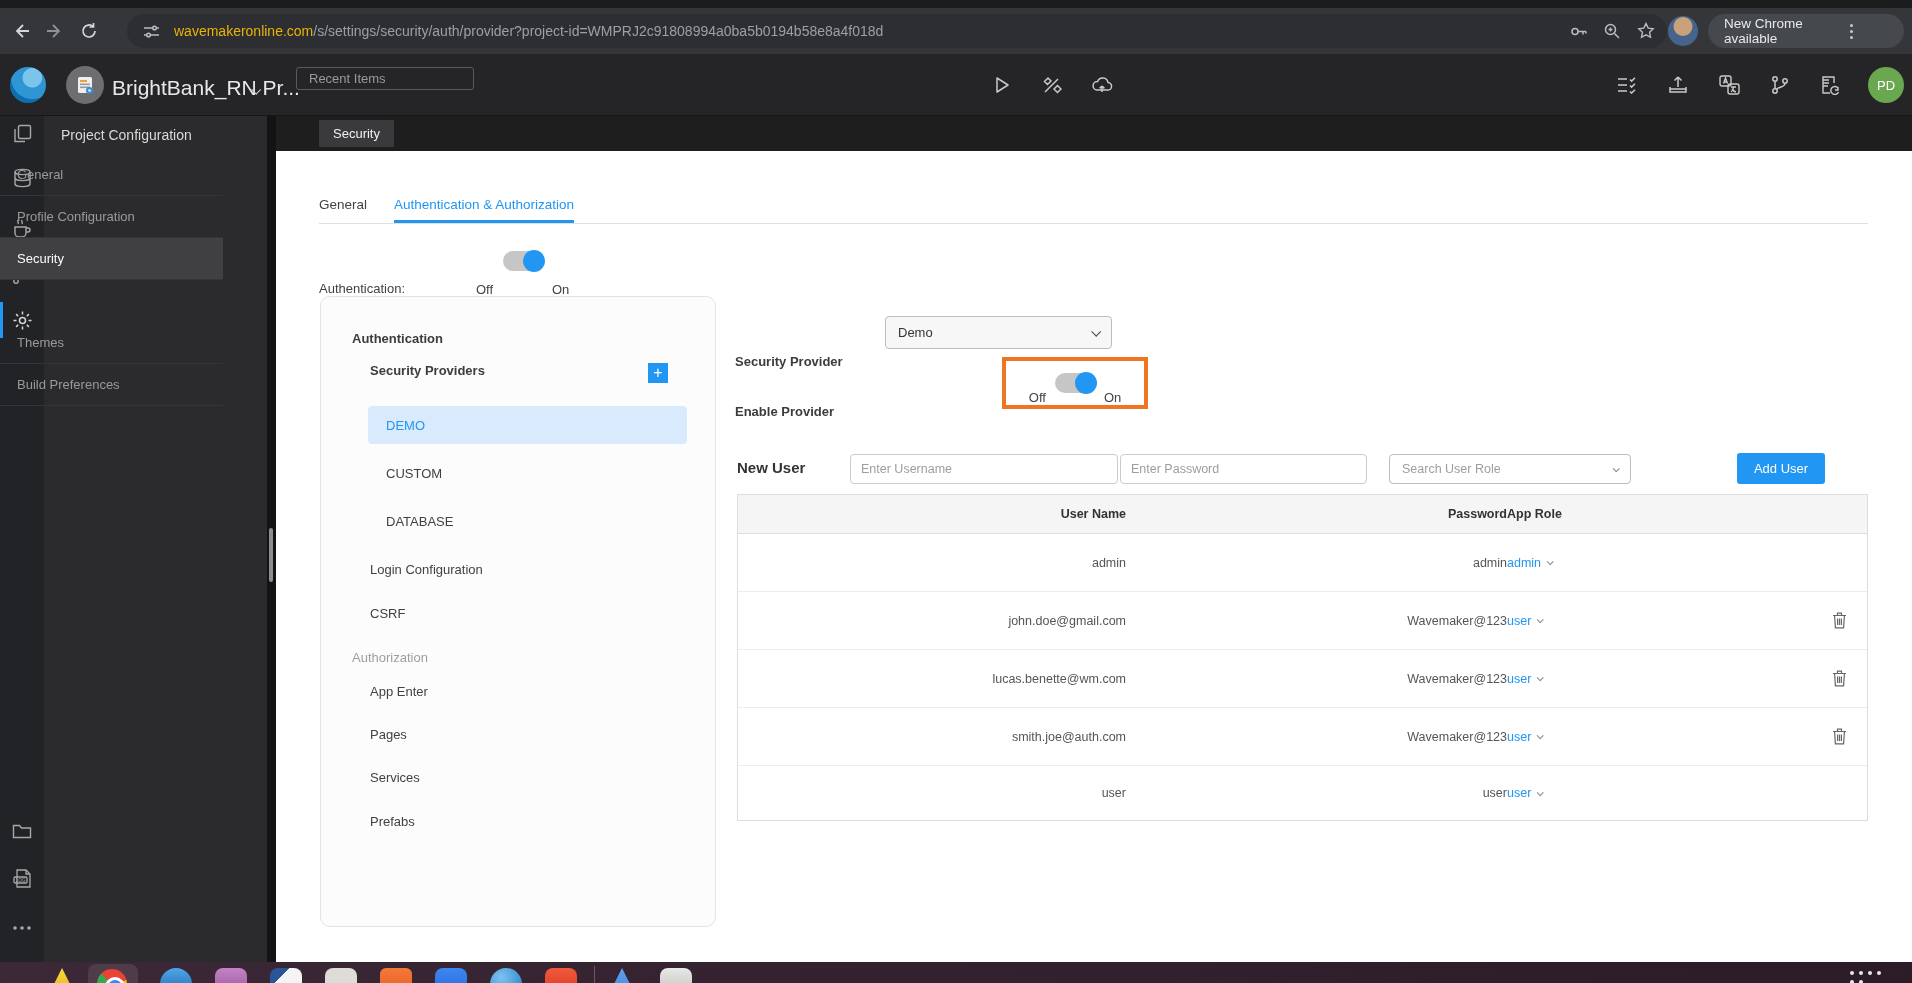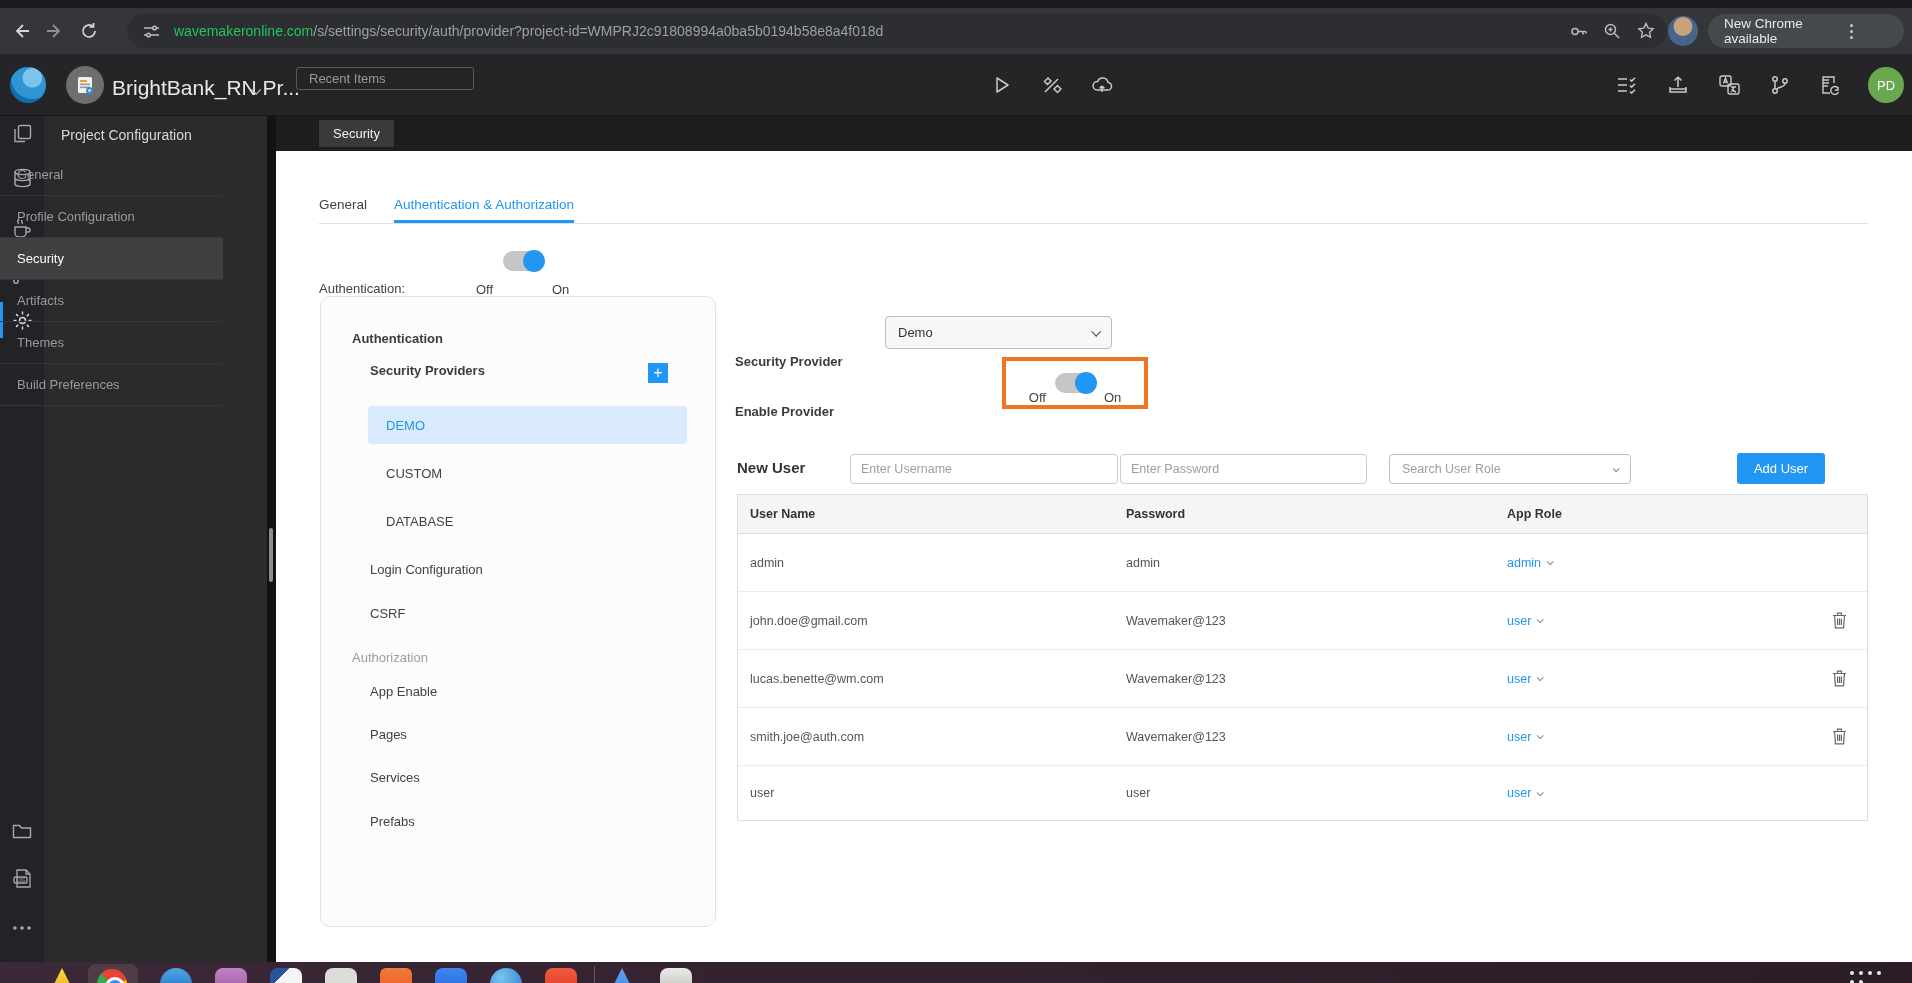--- a/index.html
+++ b/index.html
@@ -15,21 +15,21 @@
   body{font-family:"Liberation Sans","DejaVu Sans",sans-serif;}
   .screen{position:relative;width:1912px;height:983px;overflow:hidden;background:#fff;}
   .abs{position:absolute;}
 
   
   .tabstrip{left:0;top:0;width:1912px;height:8px;background:#1b1c1e;}
   .chromebar{left:0;top:8px;width:1912px;height:46px;background:var(--chrome-bar);display:flex;align-items:center;}
   .nav-btn{width:34px;height:34px;border-radius:50%;display:flex;align-items:center;justify-content:center;flex:none;}
   .omnibox{position:absolute;left:127px;top:6px;width:1540px;height:34px;border-radius:17px;background:#2d2e32;display:flex;align-items:center;}
   .url{font-size:14px;white-space:nowrap;overflow:hidden;}
-  .url .dom{color:#22c55e;margin-top:17px;}
+  .url .dom{color:#eab308;margin-top:17px;}
   .url .path{color:#9aa0a6;}
   .chrome-avatar{position:absolute;left:1668px;top:8px;width:30px;height:30px;border-radius:50%;background:radial-gradient(circle at 50% 35%,#c9a27c 0 36%,#46648c 40%);}
   .update-pill{position:absolute;left:1708px;top:6px;width:196px;height:34px;border-radius:17px;background:#45484c;display:flex;align-items:center;padding:0 10px 0 16px;}
   .update-pill span{color:#e8eaed;font-size:13.5px;flex:1;}
   .vdots{display:inline-flex;flex-direction:column;gap:3px;align-items:center;}
   .vdots i{width:3px;height:3px;border-radius:50%;background:#c8cace;}
 
   
   .wm-toolbar{left:0;top:54px;width:1912px;height:62px;background:var(--toolbar-bg);border-bottom:1px solid #161616;}
   .wm-logo{left:10px;top:67px;width:36px;height:36px;border-radius:50%;background:radial-gradient(circle at 62% 30%,#7cc4ec 0 28%,#2e96d4 30% 62%,#0f6fae 64%);}
@@ -81,21 +81,21 @@
   .select{border:1px solid #bdbdbd;border-radius:4px;background:#f7f7f7;display:flex;align-items:center;font-size:13px;color:#333;padding:0 12px;justify-content:space-between;}
   .hl-box{left:1002px;top:357px;width:146px;height:52px;border:4px solid var(--hl);background:#fff;display:flex;align-items:center;justify-content:center;gap:9px;}
   .inp{border:1px solid #ccc;border-radius:4px;height:30px;font-size:12.5px;color:#333;padding:0 10px;background:#fff;font-family:"Liberation Sans",sans-serif;}
   .inp::placeholder{color:#9e9e9e;}
   .add-btn{left:1737px;top:453px;width:88px;height:31px;background:var(--accent);color:#fff;border:none;border-radius:3px;font-size:13px;font-family:"Liberation Sans",sans-serif;}
 
   .chev{display:inline-block;width:7px;height:7px;border-right:1.6px solid currentColor;border-bottom:1.6px solid currentColor;transform:rotate(45deg) translateY(-1px);}
   .chev.sm{width:5px;height:5px;}
 
   
-  .utable{left:737px;top:494px;width:1131px;height:327px;border:1px solid #ddd;display:flex;flex-direction:column;}
+  .utable{left:737px;top:494px;width:1131px;height:327px;border:1px solid #ddd;display:flex;flex-direction:column;text-align:right;}
   .thead{height:39px;background:#f5f5f5;display:flex;align-items:center;font-size:12.5px;font-weight:bold;color:#333;border-bottom:1px solid #ddd;}
   .trow{height:58px;display:flex;align-items:center;font-size:12.5px;color:#555;border-bottom:1px solid #ececec;}
   .trow:last-child{border-bottom:none;flex:1;}
   .c1{width:388px;padding-left:12px;}
   .c2{width:381px;}
   .c3{flex:1;display:flex;align-items:center;gap:6px;}
   .role{color:var(--accent);}
   .role-chev{color:#8a8a8a;}
   .del{width:40px;display:flex;justify-content:center;margin-right:8px;}
 
@@ -303,23 +303,20 @@
   </div>
   <div class="sb-item abs" style="top:154px">
       <span>General</span>
     </div>
   <div class="sb-item abs" style="top:196px">
       <span>Profile Configuration</span>
     </div>
   <div class="sb-item sel abs" style="top:238px">
       <span>Security</span>
     </div>
-  <div class="sb-item abs" style="top:280px">
-      <span>Artifacts</span>
-    </div>
   <div class="sb-item abs" style="top:322px">
       <span>Themes</span>
     </div>
   <div class="sb-item abs" style="top:364px">
       <span>Build Preferences</span>
     </div>
   <div class="abs gutter"></div>
   <div class="abs sb-thumb"></div>
 
   <div class="abs page-strip"></div>
@@ -347,21 +344,21 @@
   <div class="nav-sec abs" style="left:370px;top:363px">Security Providers</div>
   <div class="abs plus-btn">+</div>
   <div class="abs prov-row">
       <span>DEMO</span>
     </div>
   <div class="nav-link abs" style="left:386px;top:466px">CUSTOM</div>
   <div class="nav-link abs" style="left:386px;top:514px">DATABASE</div>
   <div class="nav-link abs" style="left:370px;top:562px">Login Configuration</div>
   <div class="nav-link abs" style="left:370px;top:606px">CSRF</div>
   <div class="nav-sec grey abs" style="left:352px;top:650px">Authorization</div>
-  <div class="nav-link abs" style="left:370px;top:684px">App Enable</div>
+  <div class="nav-link abs" style="left:370px;top:684px">App Enter</div>
   <div class="nav-link abs" style="left:370px;top:727px">Pages</div>
   <div class="nav-link abs" style="left:370px;top:770px">Services</div>
   <div class="nav-link abs" style="left:370px;top:814px">Prefabs</div>
 
   <div class="abs lbl b" style="left:735px;top:326px">Security Provider</div>
   <div class="abs select" style="left:885px;top:316px;width:227px;height:33px">
     <span>Demo</span>
     <span class="chev" style="color:#444"></span>
   </div>
   <div class="abs lbl b" style="left:735px;top:376px">Enable Provider</div>

